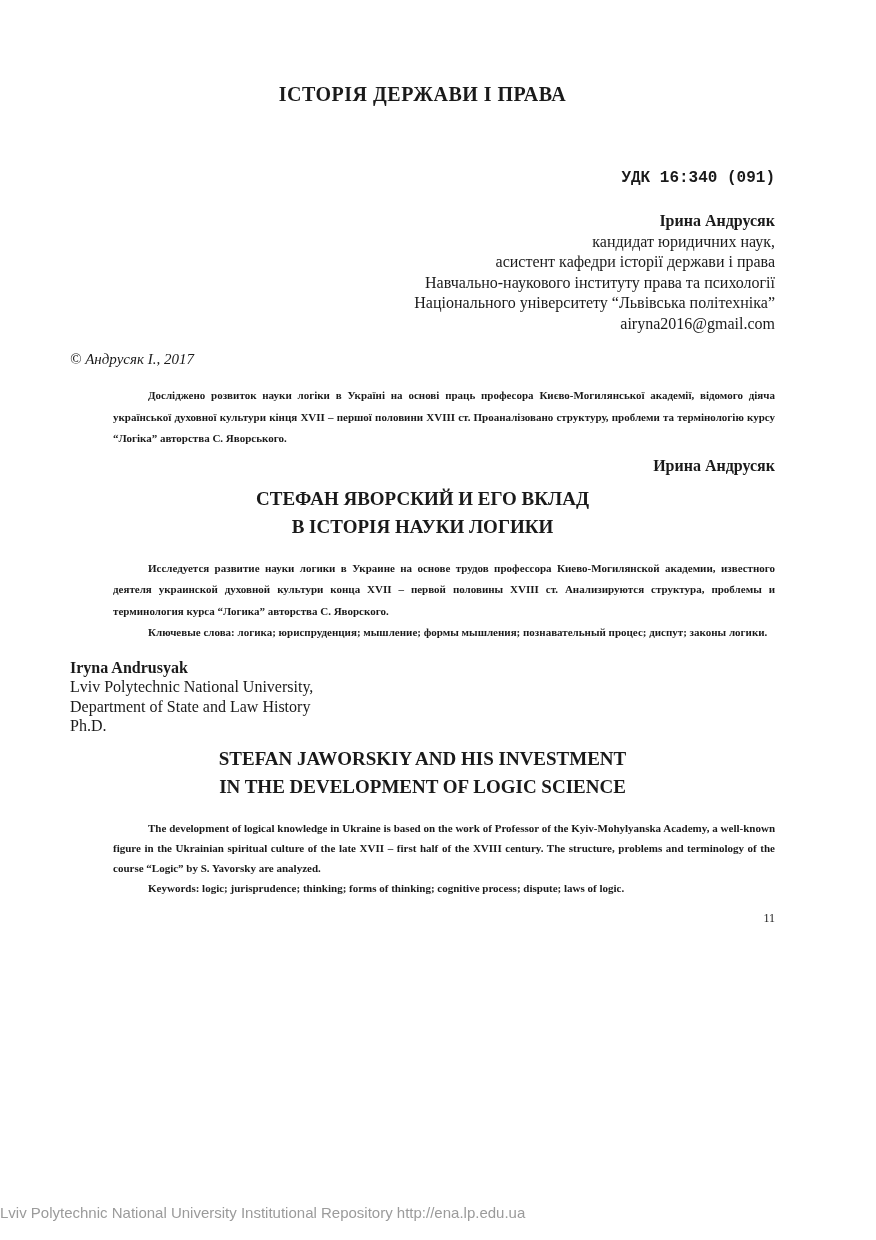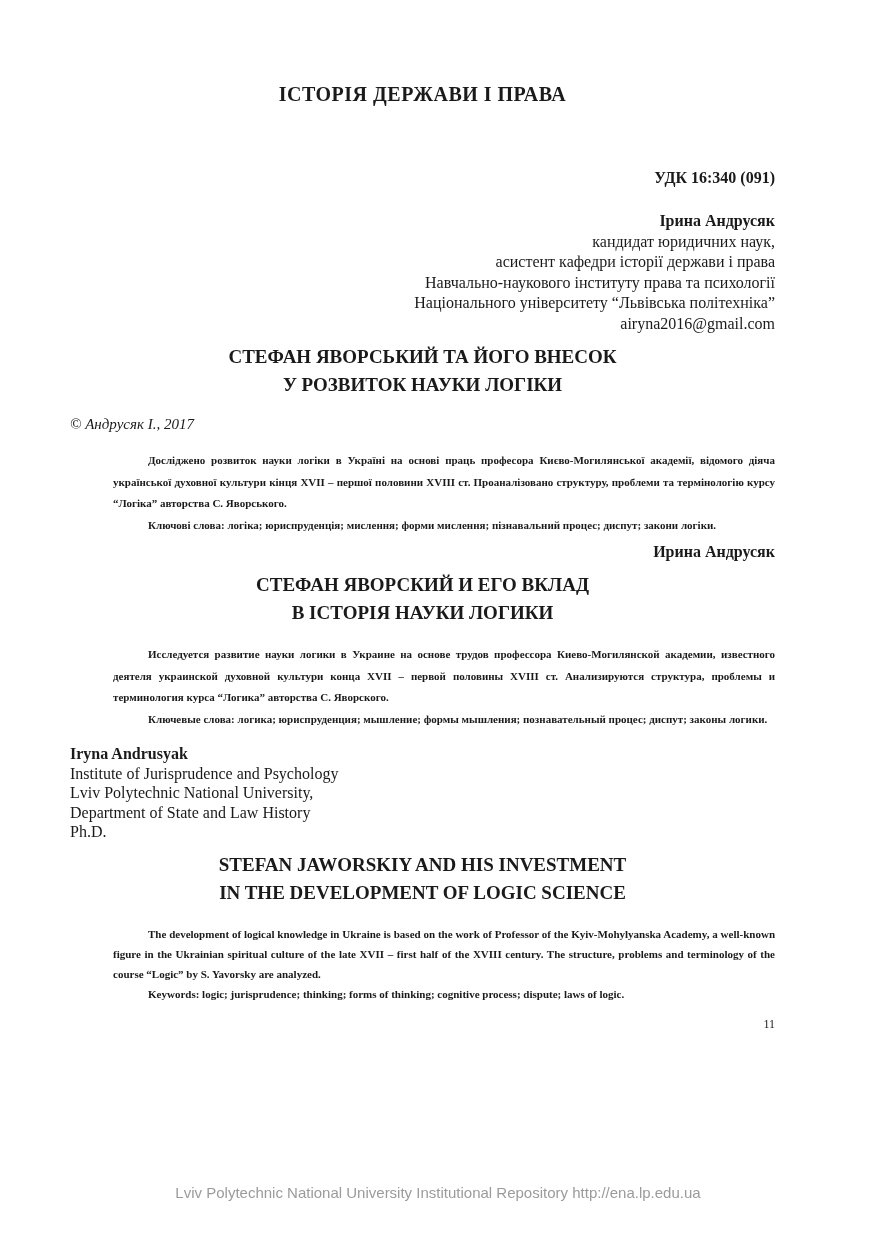--- a/index.html
+++ b/index.html
@@ -24,20 +24,21 @@
     font-weight: bold;
     letter-spacing: 0.5px;
     line-height: 22px;
   }
   .udc {
     margin-top: 64px;
     text-align: right;
     font-size: 16px;
     font-weight: bold;
     line-height: 18px;
+    font-family: Liberation Mono, monospace;
   }
   .author-block {
     margin-top: 24px;
     text-align: right;
     font-size: 16px;
     line-height: 20.5px;
   }
   .author-block .author-name {
     font-weight: bold;
   }
@@ -87,22 +88,22 @@
   .page-number {
     margin-top: 11px;
     text-align: right;
     font-size: 12px;
     line-height: 18px;
   }
   .repo-footer {
     position: absolute;
     left: 0;
     right: 0;
-    bottom: 38px;
-    text-align: center;
+    bottom: 18px;
+    text-align: left;
     font-family: "Liberation Sans", sans-serif;
     font-size: 15px;
     line-height: 18px;
   }
 </style>
 </head>
 <body>
 
 <div class="page">
 
@@ -112,47 +113,41 @@
 
   <div class="author-block">
     <div class="author-name">Ірина Андрусяк</div>
     <div>кандидат юридичних наук,</div>
     <div>асистент кафедри історії держави і права</div>
     <div>Навчально-наукового інституту права та психології</div>
     <div>Національного університету “Львівська політехніка”</div>
     <div>airyna2016@gmail.com</div>
   </div>
 
-  <div class="article-title">
-    <div>СТЕФАН ЯВОРСЬКИЙ ТА ЙОГО ВНЕСОК</div>
-    <div>У РОЗВИТОК НАУКИ ЛОГІКИ</div>
-  </div>
 
   <div class="copyright">© Андрусяк І., 2017</div>
 
   <div class="abstract">
     <p>Досліджено розвиток науки логіки в Україні на основі праць професора Києво-Могилянської академії, відомого діяча української духовної культури кінця XVII – першої половини XVIII ст. Проаналізовано структуру, проблеми та термінологію курсу “Логіка” авторства С. Яворського.</p>
-    <p>Ключові слова: логіка; юриспруденція; мислення; форми мислення; пізнавальний процес; диспут; закони логіки.</p>
   </div>
 
   <div class="author-name-line">Ирина Андрусяк</div>
 
   <div class="article-title">
     <div>СТЕФАН ЯВОРСКИЙ И ЕГО ВКЛАД</div>
     <div>В ІСТОРІЯ НАУКИ ЛОГИКИ</div>
   </div>
 
   <div class="abstract">
     <p>Исследуется развитие науки логики в Украине на основе трудов профессора Киево-Могилянской академии, известного деятеля украинской духовной культури конца XVII – первой половины XVIII ст. Анализируются структура, проблемы и терминология курса “Логика” авторства С. Яворского.</p>
     <p>Ключевые слова: логика; юриспруденция; мышление; формы мышления; познавательный процес; диспут; законы логики.</p>
   </div>
 
   <div class="author-block-en">
     <div class="author-name">Iryna Andrusyak</div>
-    <div>Institute of Jurisprudence and Psychology</div>
     <div>Lviv Polytechnic National University,</div>
     <div>Department of State and Law History</div>
     <div>Ph.D.</div>
   </div>
 
   <div class="article-title">
     <div>STEFAN JAWORSKIY AND HIS INVESTMENT</div>
     <div>IN THE DEVELOPMENT OF LOGIC SCIENCE</div>
   </div>
 

